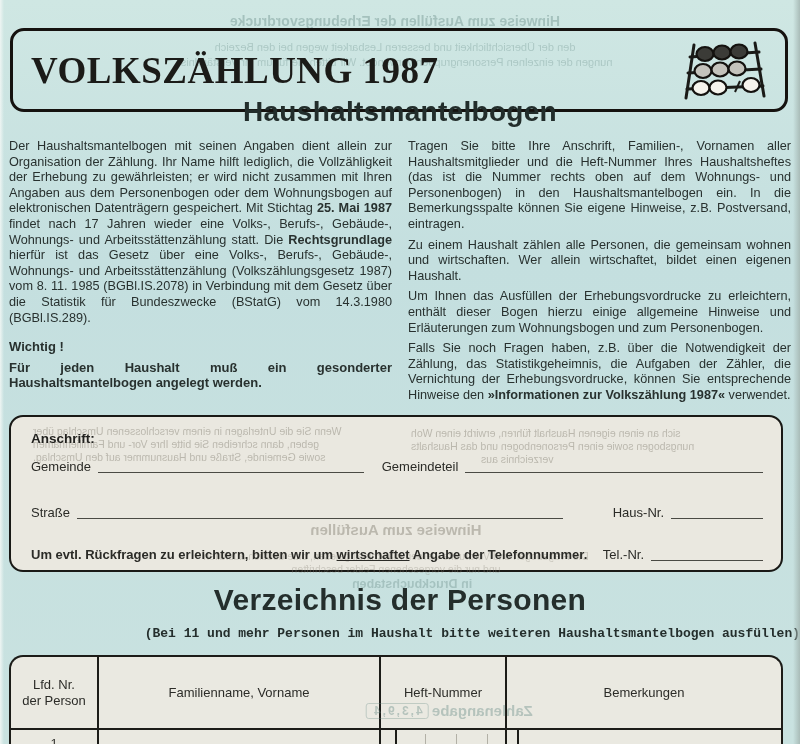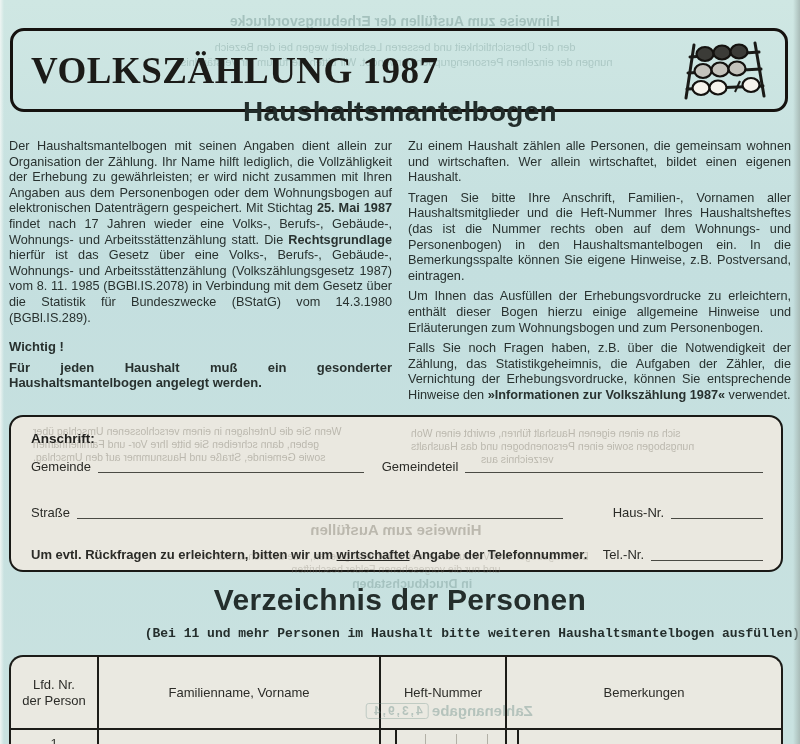--- a/index.html
+++ b/index.html
@@ -108,22 +108,22 @@
 
   <div class="main-title">Haushaltsmantelbogen</div>
 
   <div class="columns">
     <div class="col">
       <p><span>Der Haushaltsmantelbogen mit seinen Angaben dient allein zur Organisation der Zählung. Ihr Name hilft lediglich, die Vollzähligkeit der Erhebung zu gewährleisten; er wird nicht zusammen mit Ihren Angaben aus dem Personenbogen oder dem Wohnungsbogen auf elektronischen Datenträgern gespeichert. Mit Stichtag </span><span class="b">25. Mai 1987</span><span> findet nach 17 Jahren wieder eine Volks-, Berufs-, Gebäude-, Wohnungs- und Arbeitsstättenzählung statt. Die </span><span class="b">Rechtsgrundlage</span><span> hierfür ist das Gesetz über eine Volks-, Berufs-, Gebäude-, Wohnungs- und Arbeitsstättenzählung (Volkszählungsgesetz 1987) vom 8. 11. 1985 (BGBl.IS.2078) in Verbindung mit dem Gesetz über die Statistik für Bundeszwecke (BStatG) vom 14.3.1980 (BGBl.IS.289).</span></p>
       <p class="wichtig">Wichtig !</p>
       <p class="wichtig-text">Für jeden Haushalt muß ein gesonderter Haushaltsmantelbogen angelegt werden.</p>
     </div>
     <div class="col">
+      <p>Tragen Sie bitte Ihre Anschrift, Familien-, Vornamen aller Haushaltsmitglieder und die Heft-Nummer Ihres Haushaltsheftes (das ist die Nummer rechts oben auf dem Wohnungs- und Personenbogen) in den Haushaltsmantelbogen ein. In die Bemerkungsspalte können Sie eigene Hinweise, z.B. Postversand, eintragen.</p>
       <p>Zu einem Haushalt zählen alle Personen, die gemeinsam wohnen und wirtschaften. Wer allein wirtschaftet, bildet einen eigenen Haushalt.</p>
-      <p>Tragen Sie bitte Ihre Anschrift, Familien-, Vornamen aller Haushaltsmitglieder und die Heft-Nummer Ihres Haushaltsheftes (das ist die Nummer rechts oben auf dem Wohnungs- und Personenbogen) in den Haushaltsmantelbogen ein. In die Bemerkungsspalte können Sie eigene Hinweise, z.B. Postversand, eintragen.</p>
       <p>Um Ihnen das Ausfüllen der Erhebungsvordrucke zu erleichtern, enthält dieser Bogen hierzu einige allgemeine Hinweise und Erläuterungen zum Wohnungsbogen und zum Personenbogen.</p>
       <p><span>Falls Sie noch Fragen haben, z.B. über die Notwendigkeit der Zählung, das Statistikgeheimnis, die Aufgaben der Zähler, die Vernichtung der Erhebungsvordrucke, können Sie entsprechende Hinweise den </span><span class="b">»Informationen zur Volkszählung 1987«</span><span> verwendet.</span></p>
     </div>
   </div>
 
   <div class="address-box">
     <div class="bleed on-box" style="top:8px;left:22px;font-size:10.5px;">Wenn Sie die Unterlagen in einem verschlossenen Umschlag über</div>
     <div class="bleed on-box" style="top:21px;left:22px;font-size:10.5px;">geben, dann schreiben Sie bitte Ihre Vor- und Familiennamen</div>
     <div class="bleed on-box" style="top:34px;left:22px;font-size:10.5px;">sowie Gemeinde, Straße und Hausnummer auf den Umschlag.</div>
     <div class="bleed on-box" style="top:10px;left:400px;font-size:10.5px;">sich an einen eigenen Haushalt führen, erwirbt einen Woh</div>

